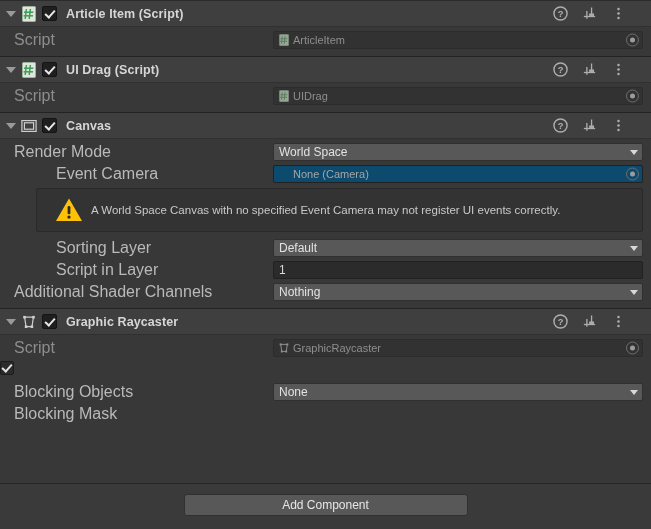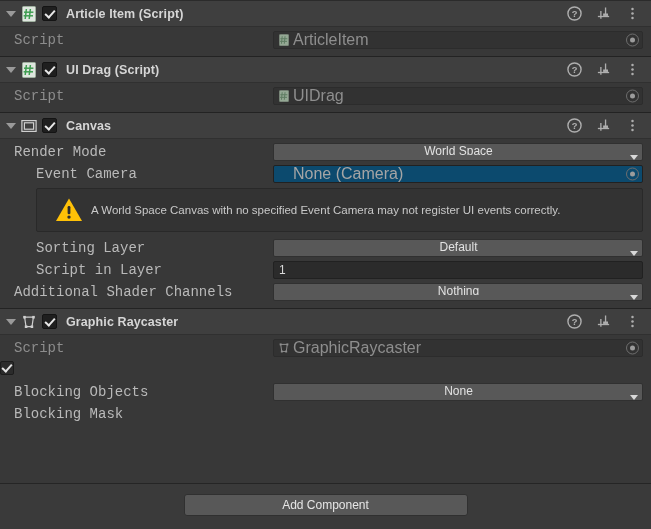--- a/index.html
+++ b/index.html
@@ -27,21 +27,21 @@
   }
 
   
   .comp-header {
     height: 27px;
     background: #3f3f3f;
     border-top: 1px solid #232323;
     border-bottom: 1px solid #303030;
     display: flex;
     align-items: center;
-    padding: 0 8px 0 4px;
+    padding: 0 22px 0 4px;
     box-sizing: border-box;
     position: relative;
   }
   .comp-header.first { border-top: 1px solid #2b2b2b; }
 
   .foldout {
     width: 14px;
     height: 14px;
     flex: 0 0 14px;
     display: flex;
@@ -119,31 +119,30 @@
     padding: 3px 0 4px 0;
   }
   .row {
     height: 20px;
     display: flex;
     align-items: center;
     padding: 0 8px 0 0;
     margin-bottom: 2px;
   }
   .label {
-    font-size: 14px;
+    font-size: 16px;
     color: #b9b9b9;
     padding-left: 14px;
     box-sizing: border-box;
     flex: 0 0 273px;
     white-space: nowrap;
     overflow: hidden;
-    font-family: Liberation Mono, monospace;
   }
   .label.dim { color: #8d8d8d; }
-  .label.indent { padding-left: 36px; }
+  .label.indent { padding-left: 56px; }
 
   .field { flex: 1 1 auto; position: relative; height: 18px; }
 
   
   .objfield {
     height: 18px;
     background: #0c4a6e;
     border: 1px solid #212121;
     border-radius: 2px;
     box-sizing: border-box;
@@ -153,21 +152,21 @@
     position: relative;
   }
   .objfield.disabled { background: #323232; border-color: #2c2c2c; }
   .objfield .mini-icon {
     width: 13px; height: 13px;
     flex: 0 0 13px;
     margin-right: 3px;
     display: flex; align-items: center; justify-content: center;
   }
   .objfield .objtext {
-    font-size: 16px;
+    font-size: 11px;
     color: #a5a5a5;
     white-space: nowrap;
     overflow: hidden;
   }
   .objfield.disabled .objtext { color: #8e8e8e; }
   .picker {
     position: absolute;
     right: 3px; top: 50%;
     transform: translateY(-50%);
     width: 13px; height: 13px;
@@ -187,21 +186,20 @@
   .dropdown {
     height: 18px;
     background: #585858;
     border: 1px solid #303030;
     border-radius: 2px;
     box-sizing: border-box;
     display: flex;
     align-items: center;
     padding: 0 4px 0 5px;
     position: relative;
-    flex-direction: column;
   }
   .dropdown .dtext {
     font-size: 12px;
     color: #e2e2e2;
     white-space: nowrap;
     overflow: hidden;
   }
   .dropdown .arrow {
     margin-left: auto;
     width: 0; height: 0;

